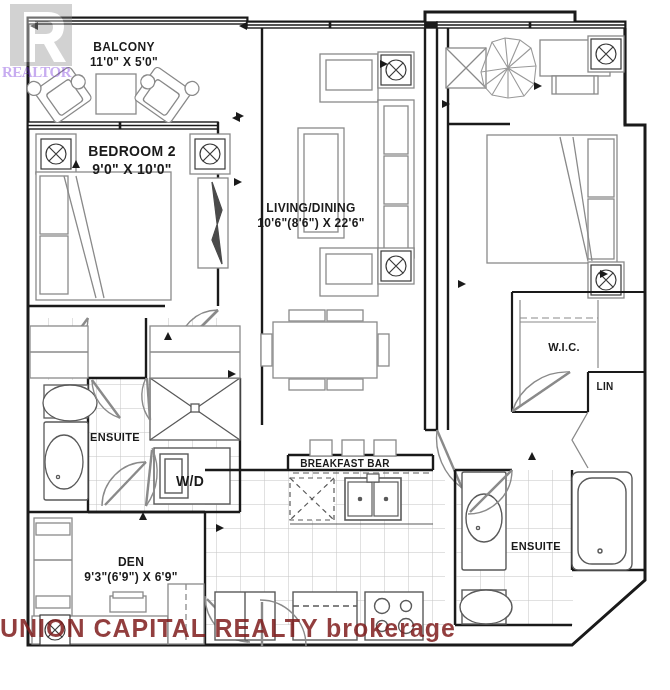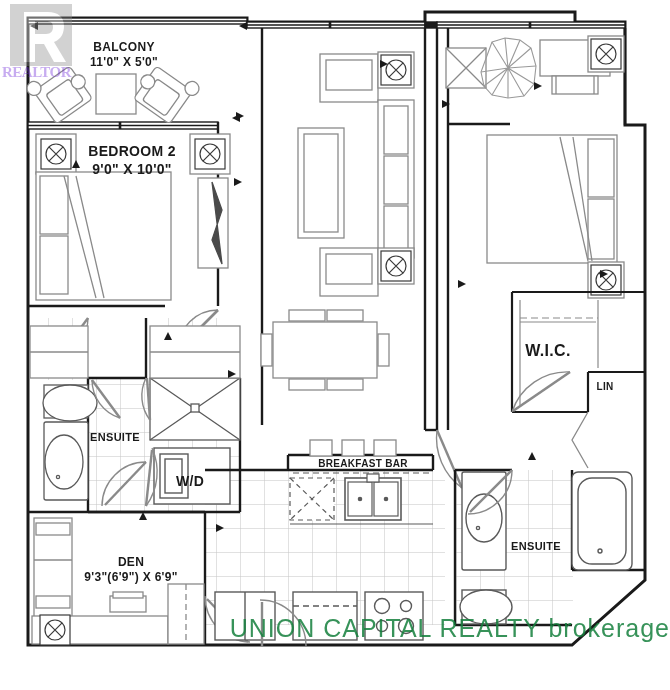--- a/index.html
+++ b/index.html
@@ -13,22 +13,22 @@
        transform:translateX(-50%);}
   .lbl .nm{display:block;}
   .lbl .dm{display:block;}
   #wm-realtor{position:absolute;left:2px;top:2px;width:78px;height:88px;
       opacity:.38;}
   #wm-realtor .sq{position:absolute;left:8px;top:2px;width:62px;height:62px;
       background:#8c8c8c;}
   #wm-realtor .rtxt{position:absolute;left:0;top:62px;width:78px;
       font-size:15px;font-weight:bold;color:#6d28d9;letter-spacing:-.5px;
       font-family:"Liberation Serif", serif;}
-  #wm-bottom{position:absolute;left:0;top:614px;width:670px;text-align:right;
-      font-size:25px;font-weight:normal;color:#15803d;opacity:.85;
+  #wm-bottom{position:absolute;left:0;top:614px;width:670px;text-align:left;
+      font-size:25px;font-weight:bold;color:#7f1d1d;opacity:.85;
       letter-spacing:1px;font-family:"Liberation Sans", sans-serif;}
 </style>
 </head>
 <body>
 
 <div id="plan">
 
   <svg width="670" height="690" viewBox="0 0 670 690">
     <defs>
       <pattern id="tilegrid" width="24" height="24" patternUnits="userSpaceOnUse">
@@ -341,44 +341,48 @@
   <div class="lbl" style="left:124px;top:40px;font-size:12px;">
     <span class="nm">BALCONY</span>
     <span class="dm">11'0" X 5'0"</span>
   </div>
 
   <div class="lbl" style="left:132px;top:143px;font-size:14px;">
     <span class="nm">BEDROOM 2</span>
     <span class="dm">9'0" X 10'0"</span>
   </div>
 
-
-
-  <div class="lbl" style="left:548px;top:341px;font-size:16px;">
+  <div class="lbl" style="left:311px;top:201px;font-size:12px;">
+    <span class="nm">LIVING/DINING</span>
+    <span class="dm">10'6"(8'6") X 22'6"</span>
+  </div>
+
+
+  <div class="lbl" style="left:564px;top:341px;font-size:11px;">
     <span class="nm">W.I.C.</span>
   </div>
 
   <div class="lbl" style="left:605px;top:381px;font-size:10px;text-align:right;">
     <span class="nm">LIN</span>
   </div>
 
   <div class="lbl" style="left:115px;top:431px;font-size:11px;">
     <span class="nm">ENSUITE</span>
   </div>
 
   <div class="lbl" style="left:190px;top:473px;font-size:14px;">
     <span class="nm">W/D</span>
   </div>
 
   <div class="lbl" style="left:131px;top:546px;font-size:12px;margin-top:9px;">
     <span class="nm">DEN</span>
     <span class="dm">9'3"(6'9") X 6'9"</span>
   </div>
 
-  <div class="lbl" style="left:363px;top:458px;font-size:10px;">
+  <div class="lbl" style="left:345px;top:458px;font-size:10px;">
     <span class="nm">BREAKFAST BAR</span>
   </div>
 
   <div class="lbl" style="left:536px;top:540px;font-size:11px;">
     <span class="nm">ENSUITE</span>
   </div>
 
   <div id="wm-realtor">
     <div class="sq"></div>
     <svg width="78" height="66" style="position:absolute;left:8px;top:2px;">

